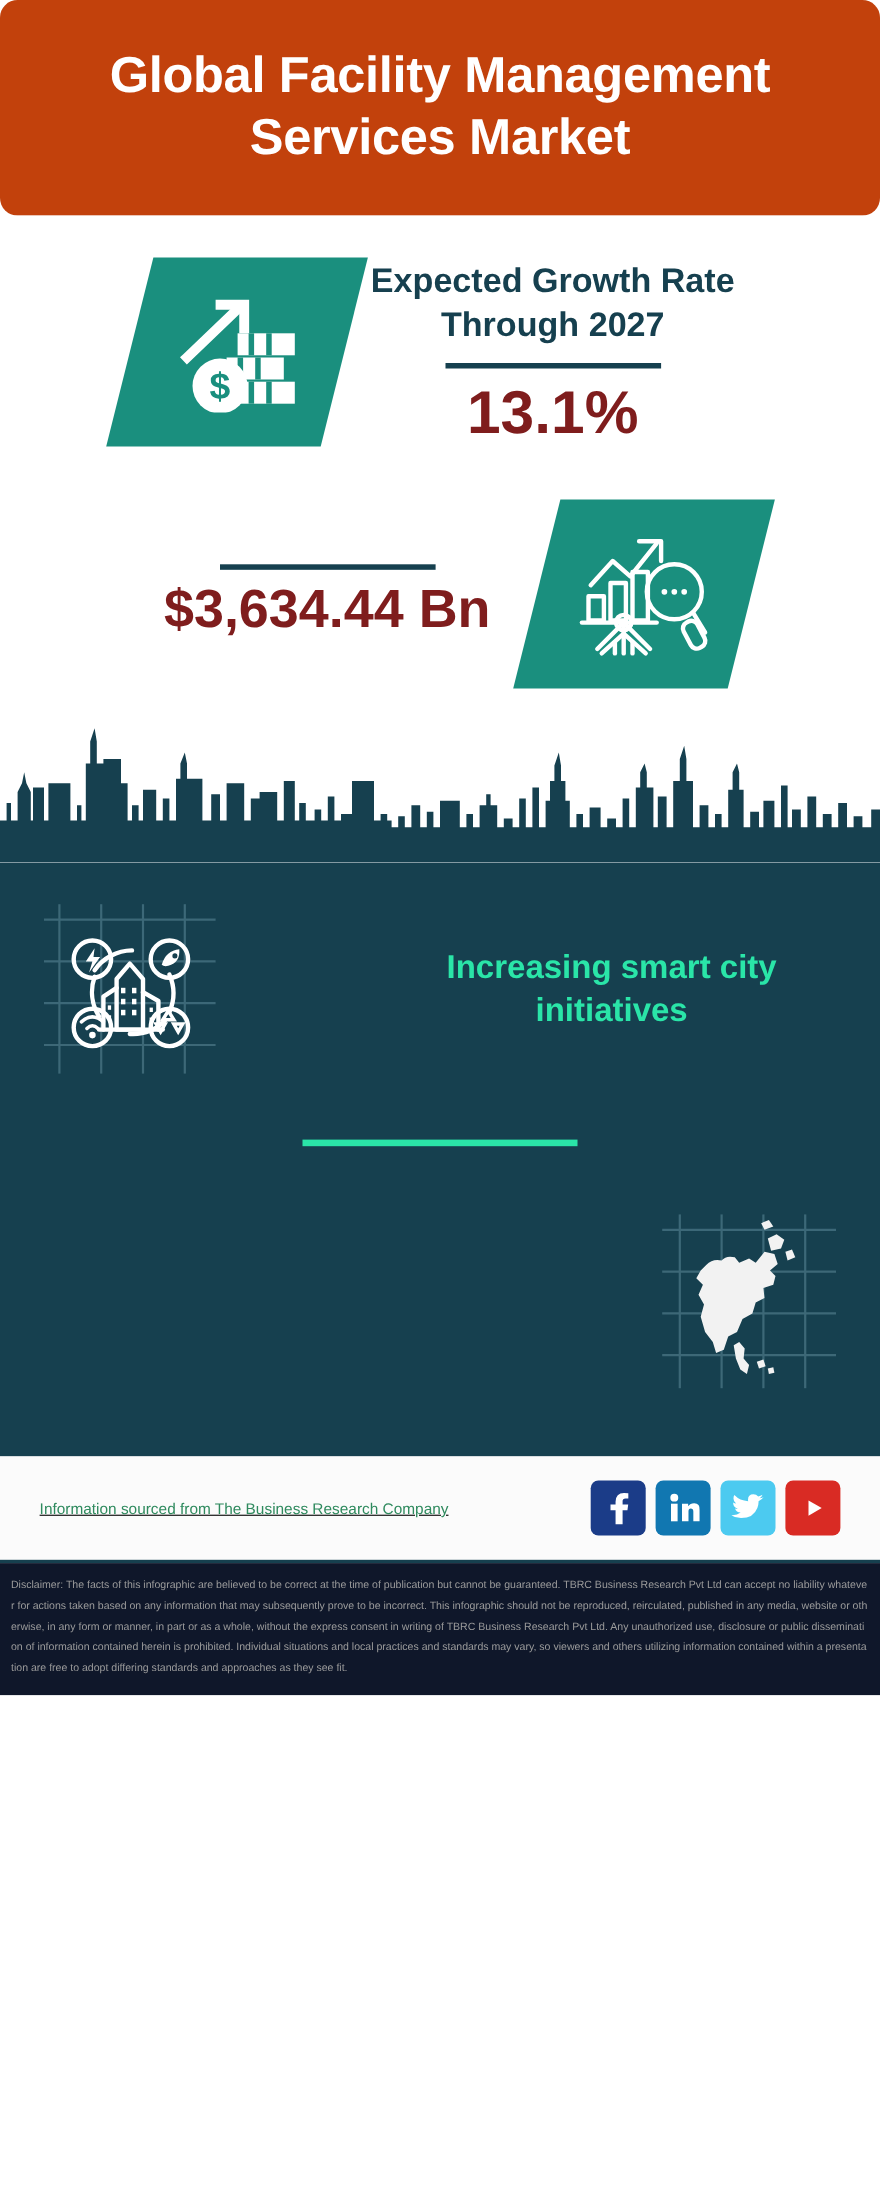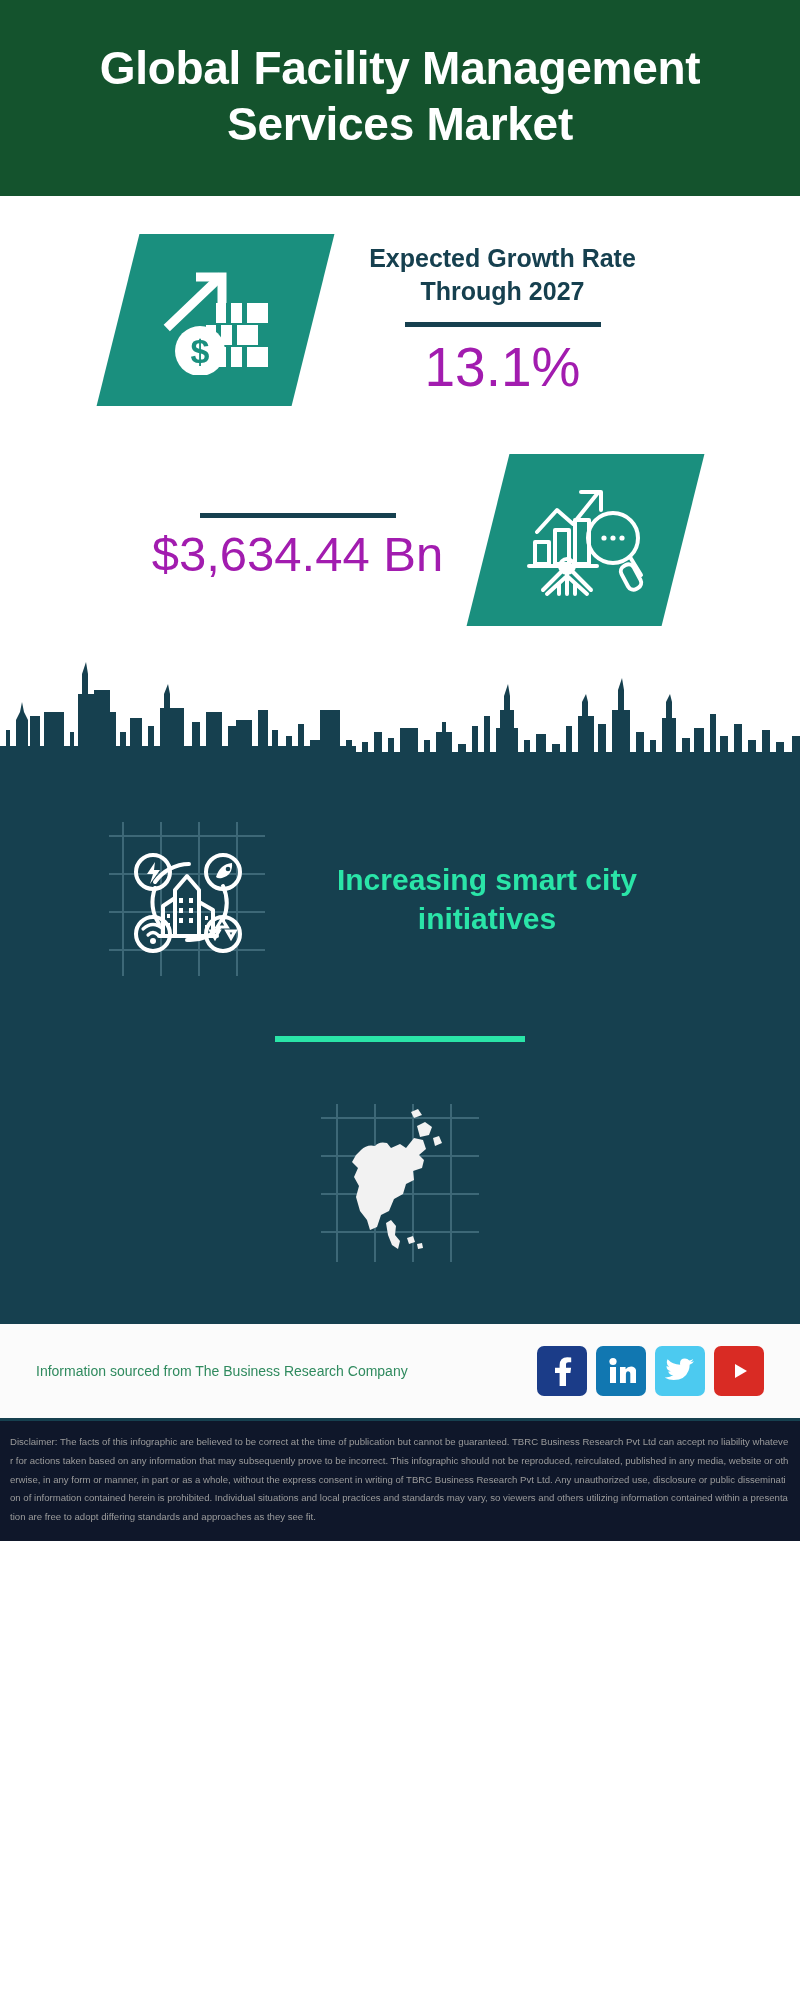--- a/index.html
+++ b/index.html
@@ -11,23 +11,24 @@
   .page {
     position: relative;
     width: 800px;
     min-height: 2000px;
     background: #ffffff;
     overflow: hidden;
   }
 
   
   .header {
-    background: #14532d;
+    background: #c2410c;
     padding: 40px 60px 44px 60px;
     text-align: center;
+    border-radius: 16px;
   }
   .header h1 {
     color: #ffffff;
     font-size: 46px;
     line-height: 1.22;
     font-weight: bold;
     letter-spacing: -0.3px;
   }
 
   
@@ -58,34 +59,34 @@
   }
   .badge > svg { transform: skewX(14deg); }
 
   .stat-text {
     flex: 0 0 auto;
     width: 360px;
     text-align: center;
   }
   .stat-label {
     color: #16404f;
-    font-size: 25px;
+    font-size: 31px;
     font-weight: bold;
     line-height: 1.32;
   }
   .rule {
     width: 196px;
     height: 5px;
     background: #16404f;
     margin: 14px auto 10px auto;
   }
   .stat-value {
-    color: #a21caf;
+    color: #7f1d1d;
     font-size: 55px;
-    font-weight: normal;
+    font-weight: bold;
     line-height: 1.1;
     white-space: nowrap;
   }
   .stat-value.small { font-size: 49px; }
 
   
   .skyline-wrap {
     position: relative;
     width: 800px;
     height: 130px;
@@ -96,21 +97,21 @@
 
   
   .dark {
     background: #16404f;
     padding: 8px 0 30px 0;
   }
 
   .insight {
     display: flex;
     align-items: center;
-    justify-content: center;
+    justify-content: space-between;
     gap: 4px;
     padding: 22px 34px;
   }
   .insight.reverse { flex-direction: row-reverse; }
 
   .insight-icon {
     flex: 0 0 auto;
     width: 170px;
     height: 170px;
     position: relative;
@@ -141,20 +142,21 @@
   }
 
   
   .footer-divider { height: 4px; background: #16404f; }
   .footer {
     background: #fbfbfb;
     display: flex;
     align-items: center;
     justify-content: space-between;
     padding: 22px 36px 22px 36px;
+    text-decoration: underline;
   }
   .footer-left { }
   .footer-line {
     color: #2f8a5e;
     font-size: 14px;
     line-height: 1.75;
     white-space: nowrap;
   }
   .socials { display: flex; gap: 9px; align-items: center; }
   .social {

